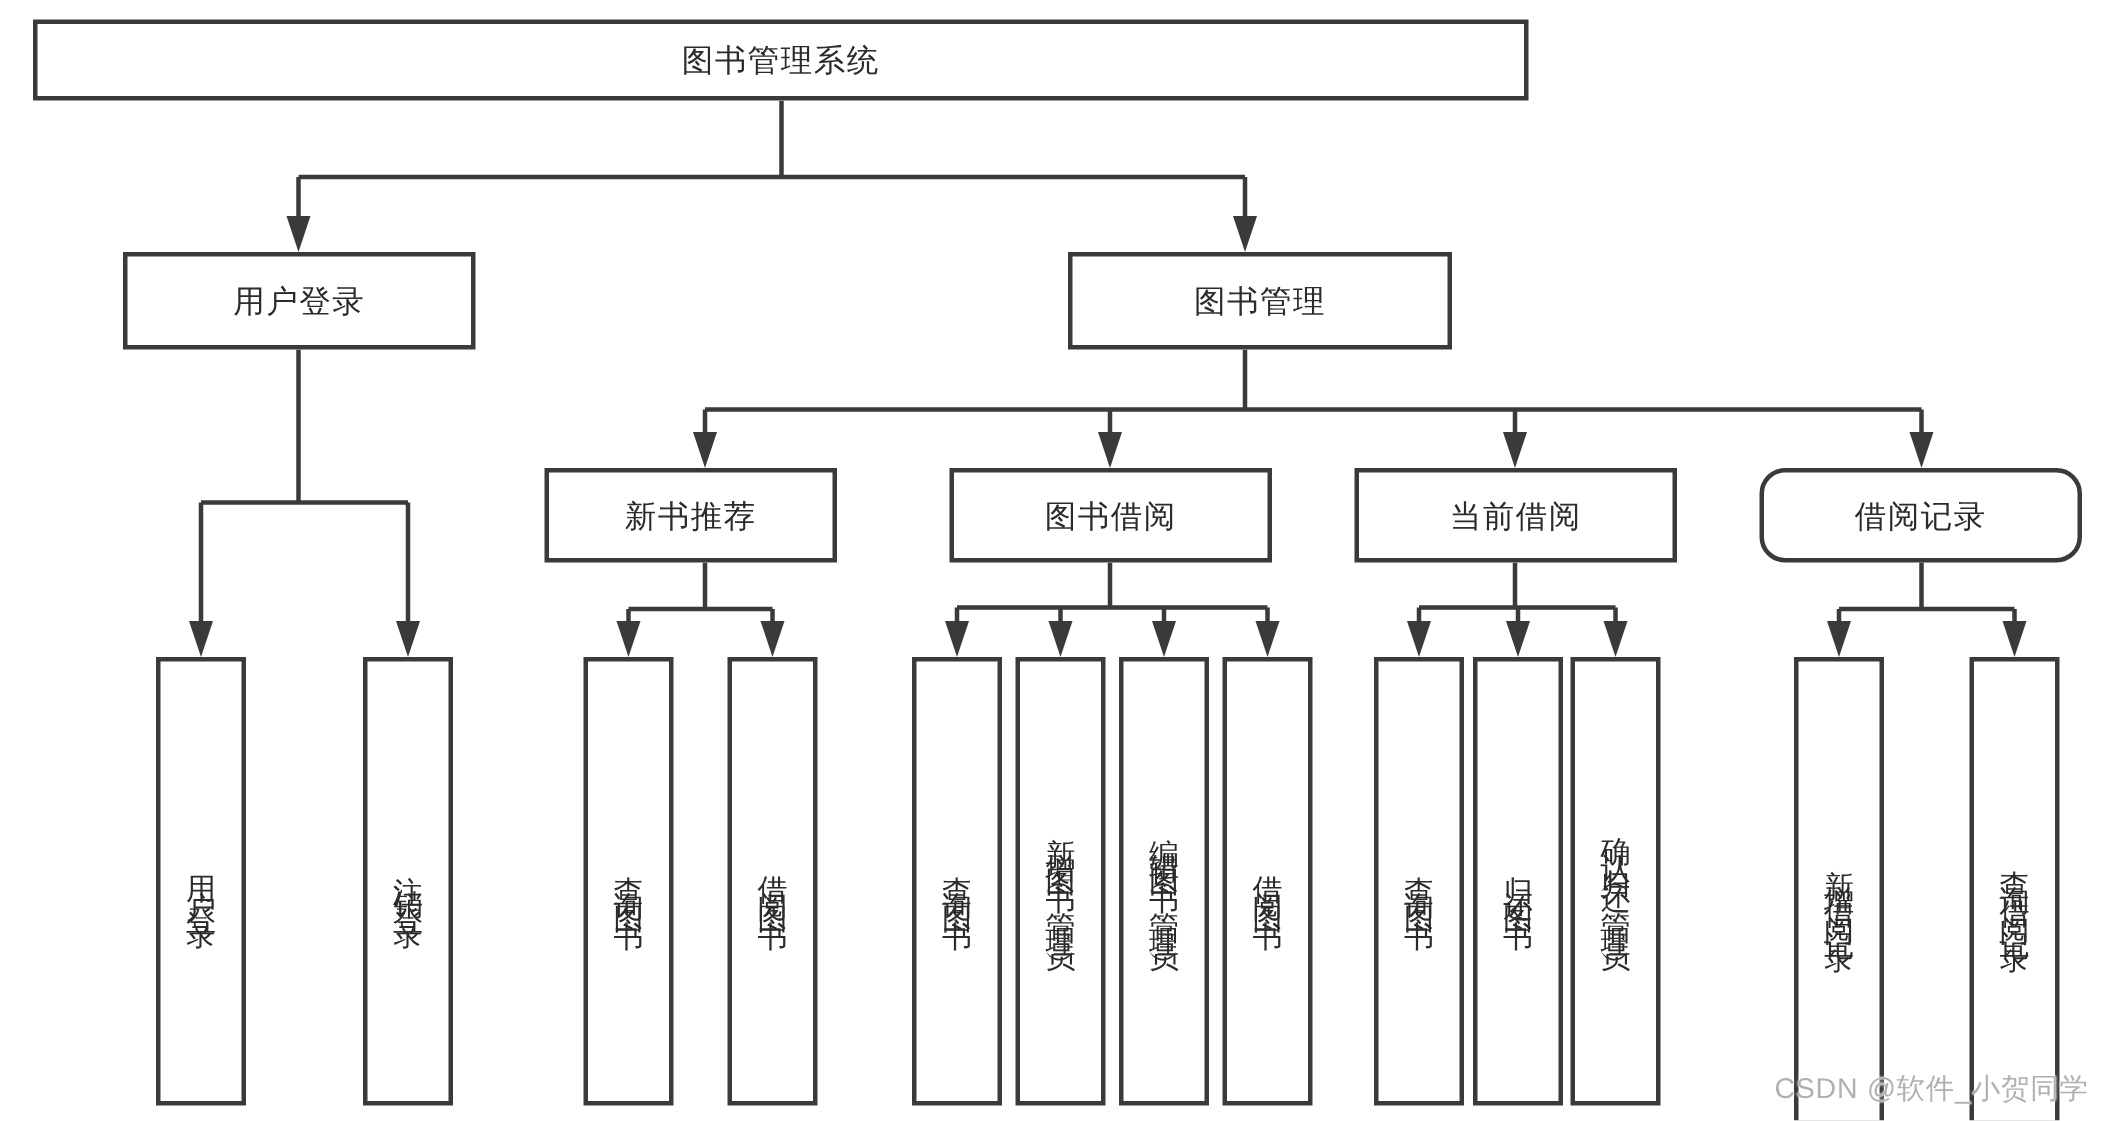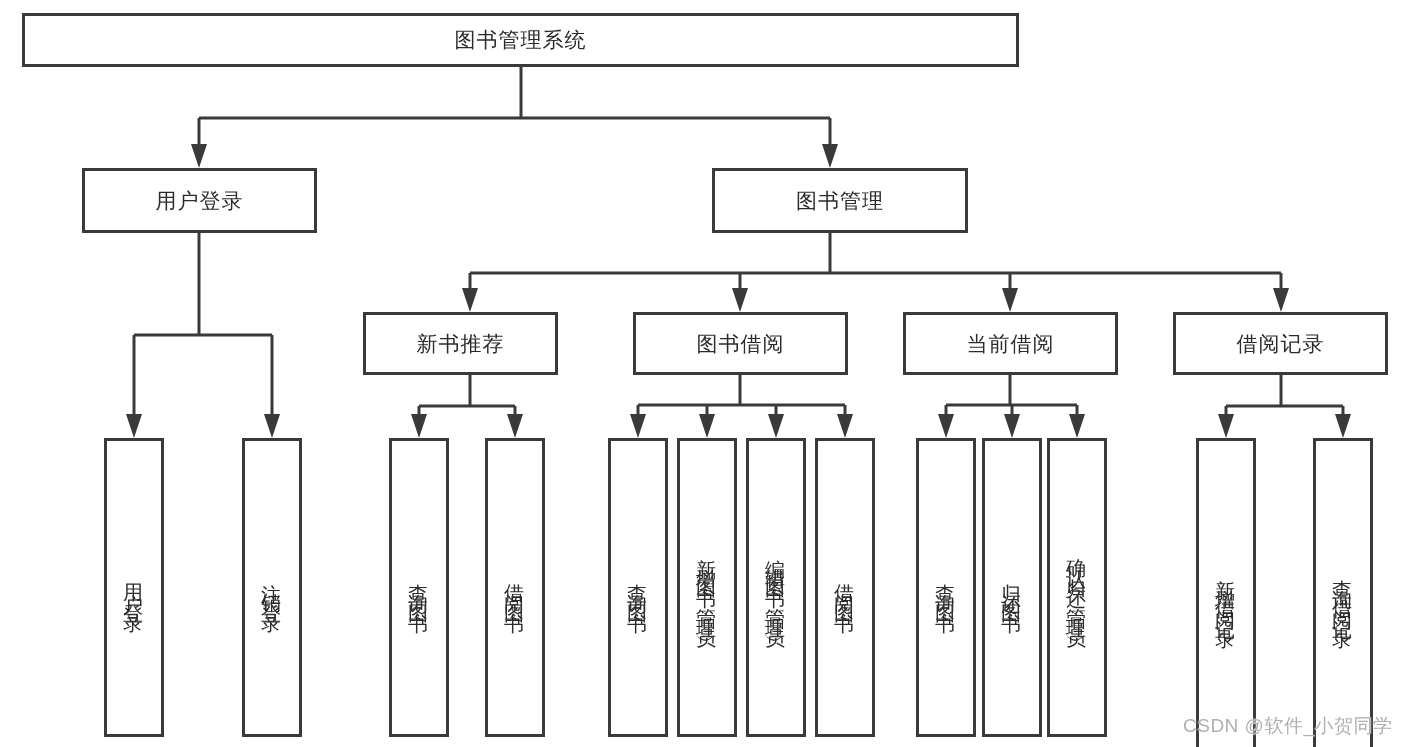--- a/index.html
+++ b/index.html
@@ -103,21 +103,21 @@
   </svg>
 
   <div class="node" style="left:22px; top:13px; width:997px; height:54px;">图书管理系统</div>
 
   <div class="node" style="left:82px; top:168px; width:235px; height:65px;">用户登录</div>
   <div class="node" style="left:712px; top:168px; width:256px; height:65px;">图书管理</div>
 
   <div class="node" style="left:363px; top:312px; width:195px; height:63px;">新书推荐</div>
   <div class="node" style="left:903px; top:312px; width:215px; height:63px;">当前借阅</div>
   <div class="node" style="left:633px; top:312px; width:215px; height:63px;">图书借阅</div>
-  <div class="node" style="left:1173px; top:312px; width:215px; height:63px;">借阅记录</div>
+  <div class="node" style="left:1173px; top:312px; width:215px; height:63px;border-radius:17px;">借阅记录</div>
 
   <div class="node vertical" style="left:104px; top:438px; width:60px; height:299px;">用户登录</div>
   <div class="node vertical" style="left:242px; top:438px; width:60px; height:299px;">注销登录</div>
 
   <div class="node vertical" style="left:389px; top:438px; width:60px; height:299px;">查询图书</div>
   <div class="node vertical" style="left:485px; top:438px; width:60px; height:299px;">借阅图书</div>
 
   <div class="node vertical" style="left:608px; top:438px; width:60px; height:299px;">查询图书</div>
   <div class="node vertical" style="left:677px; top:438px; width:60px; height:299px;">新增图书（管理员）</div>
   <div class="node vertical" style="left:746px; top:438px; width:60px; height:299px;">编辑图书（管理员）</div>

